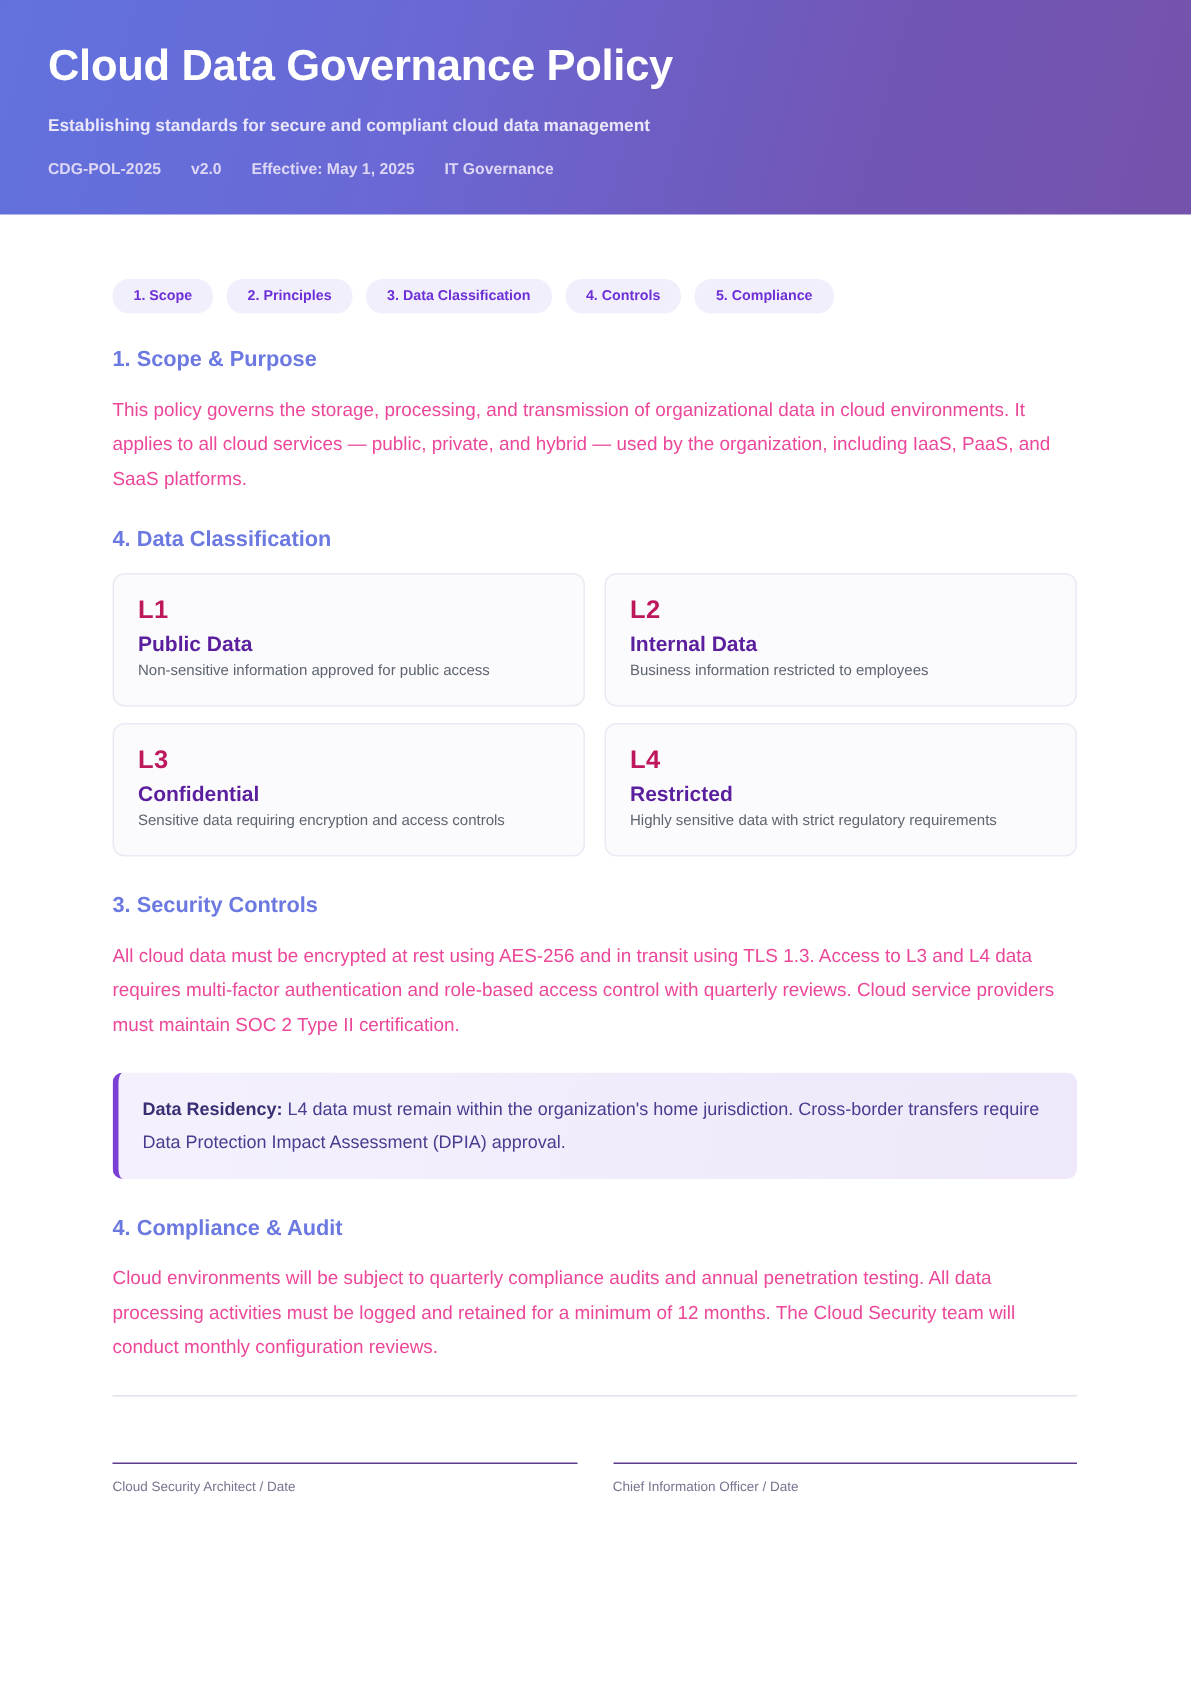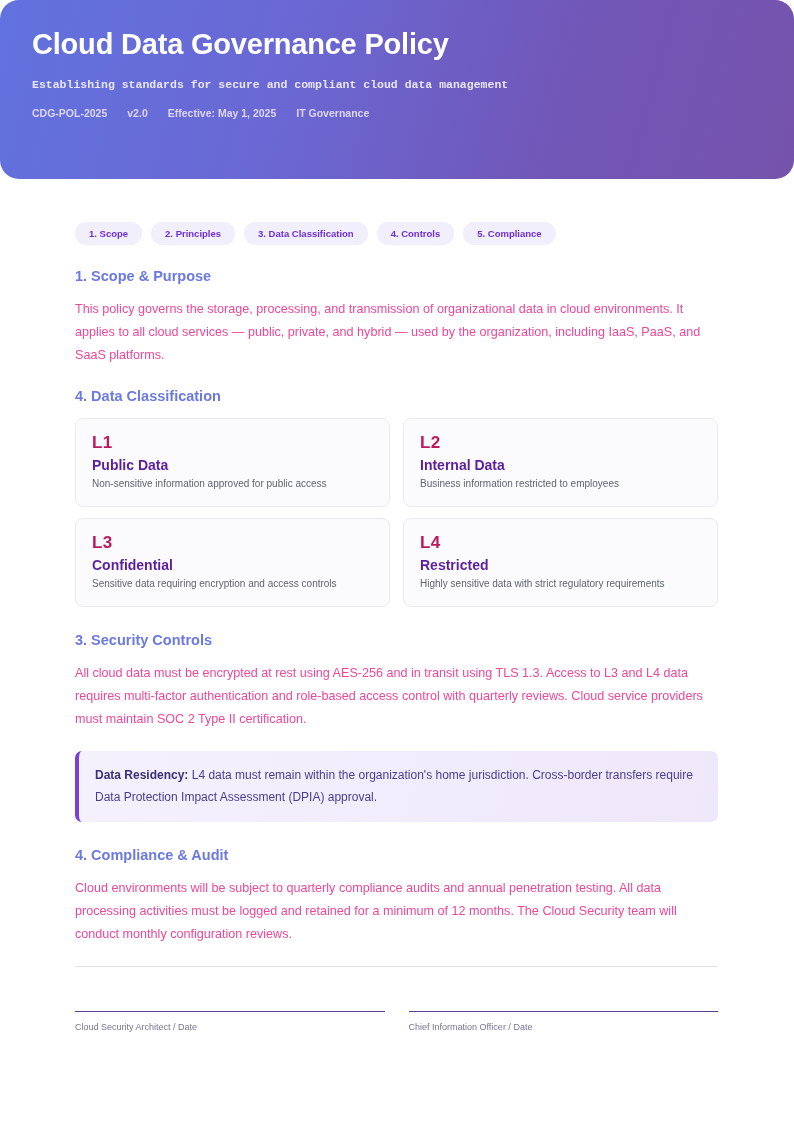--- a/index.html
+++ b/index.html
@@ -19,43 +19,41 @@
   .page {
     width: 794px;
     min-height: 1123px;
     background: #ffffff;
     position: relative;
     box-sizing: border-box;
   }
 
   
   .doc-header {
-    height: 179px;
+    height: 143px;
     box-sizing: border-box;
     padding: 26px 32px 0 32px;
     background: linear-gradient(105deg, #6172de 0%, #6a68d4 35%, #7156b6 72%, #7553ac 100%);
     color: #ffffff;
     position: relative;
-    border-radius: 19px;
   }
   .doc-title {
     margin: 0;
     font-size: 29px;
     line-height: 36px;
     font-weight: bold;
     letter-spacing: -0.2px;
     color: #ffffff;
   }
   .doc-subtitle {
     margin: 15px 0 0 0;
     font-size: 11.5px;
     line-height: 15px;
     font-weight: bold;
     color: #eae6fa;
-    font-family: Liberation Mono, monospace;
   }
   .doc-meta {
     margin-top: 15px;
     display: flex;
     align-items: center;
     font-size: 10.5px;
     font-weight: bold;
     color: #ddd7f5;
   }
   .doc-meta .meta-item { margin-right: 20px; white-space: nowrap; }

